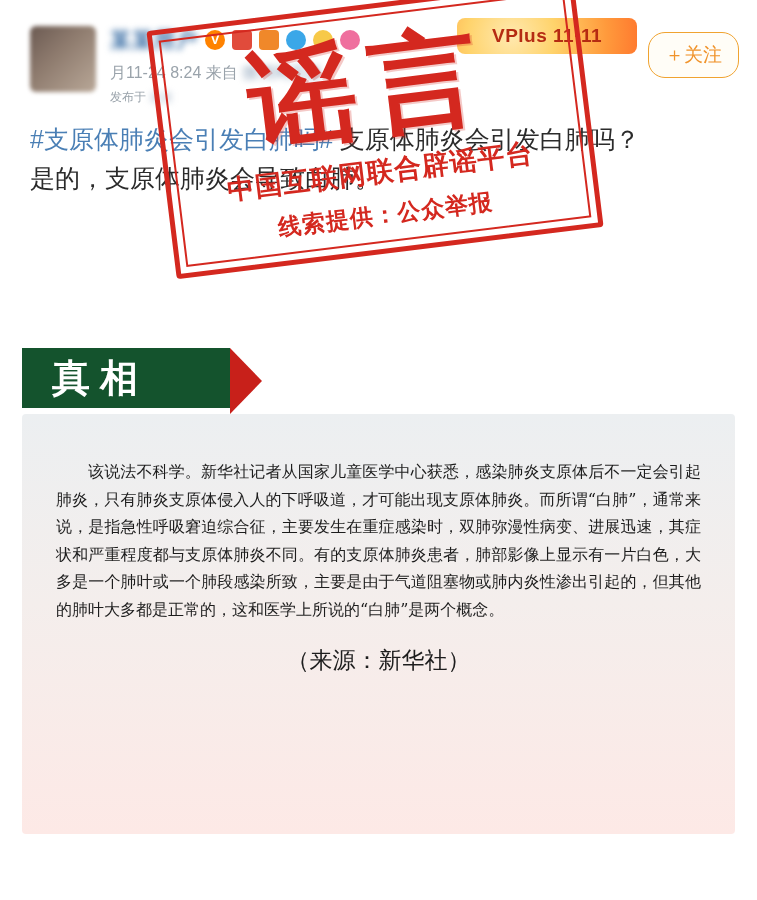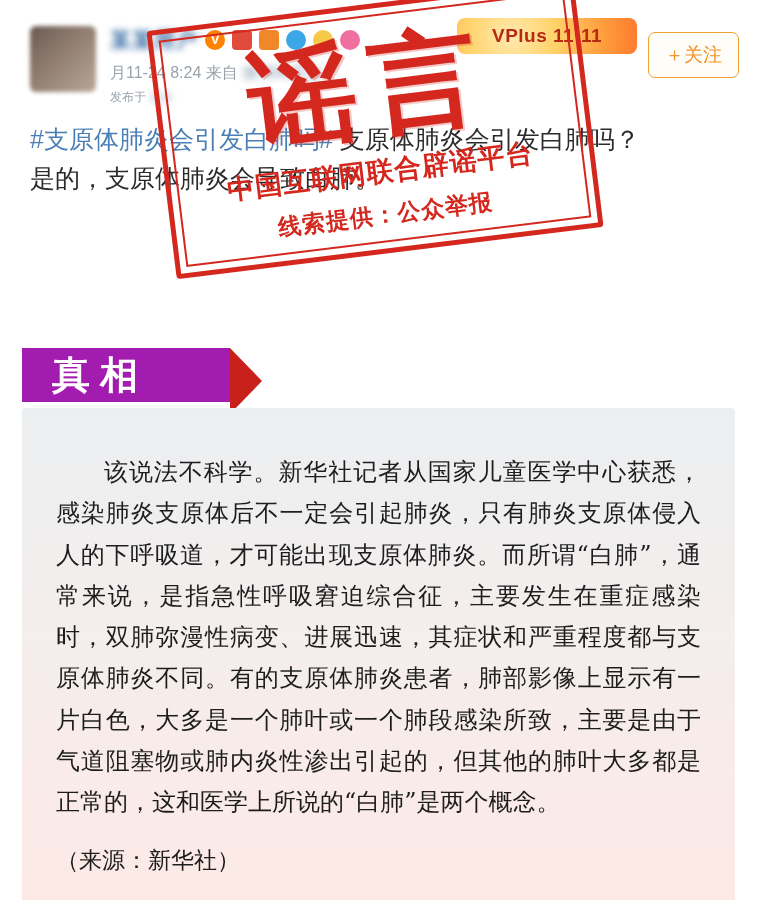--- a/index.html
+++ b/index.html
@@ -98,21 +98,21 @@
   .meta-row2 .blurred {
     filter: blur(3px);
     color: #8fa4bb;
   }
 
   .follow-btn {
     flex: 0 0 auto;
     border: 1px solid #f0a330;
     color: #f0932b;
     background: #fffdf7;
-    border-radius: 7px;
+    border-radius: 17px;
     font-size: 19px;
     padding: 9px 16px;
     margin-top: 6px;
     white-space: nowrap;
   }
 
   .promo-banner {
     position: absolute;
     right: 120px;
     top: 18px;
@@ -199,22 +199,22 @@
   .truth-wrap {
     position: relative;
     margin: 18px 22px 0 22px;
     width: 713px;
     box-sizing: border-box;
   }
 
   .truth-flag {
     position: relative;
     width: 208px;
-    height: 54px;
-    background: #a21caf;
+    height: 60px;
+    background: #14532d;
     display: flex;
     align-items: center;
     padding-left: 30px;
     box-sizing: border-box;
     margin-bottom: 6px;
   }
   .truth-flag:after {
     content: "";
     position: absolute;
     right: -32px;
@@ -235,29 +235,29 @@
     background: linear-gradient(180deg, #eceff1 0%, #f4eeec 45%, #fde9e6 100%);
     border-radius: 4px;
     padding: 44px 34px 30px 34px;
     box-sizing: border-box;
     width: 713px;
     min-height: 420px;
     position: relative;
   }
   .truth-text {
     font-family: "DejaVu Serif", serif;
-    font-size: 24px;
+    font-size: 16px;
     line-height: 1.72;
     color: #1d1d1d;
     text-indent: 2em;
     text-align: justify;
   }
   .truth-source {
     margin-top: 22px;
-    text-align: left;
+    text-align: center;
     font-family: "DejaVu Serif", serif;
     font-size: 23px;
     color: #1d1d1d;
   }
 </style>
 </head>
 <body>
 
 <div class="post">
 

